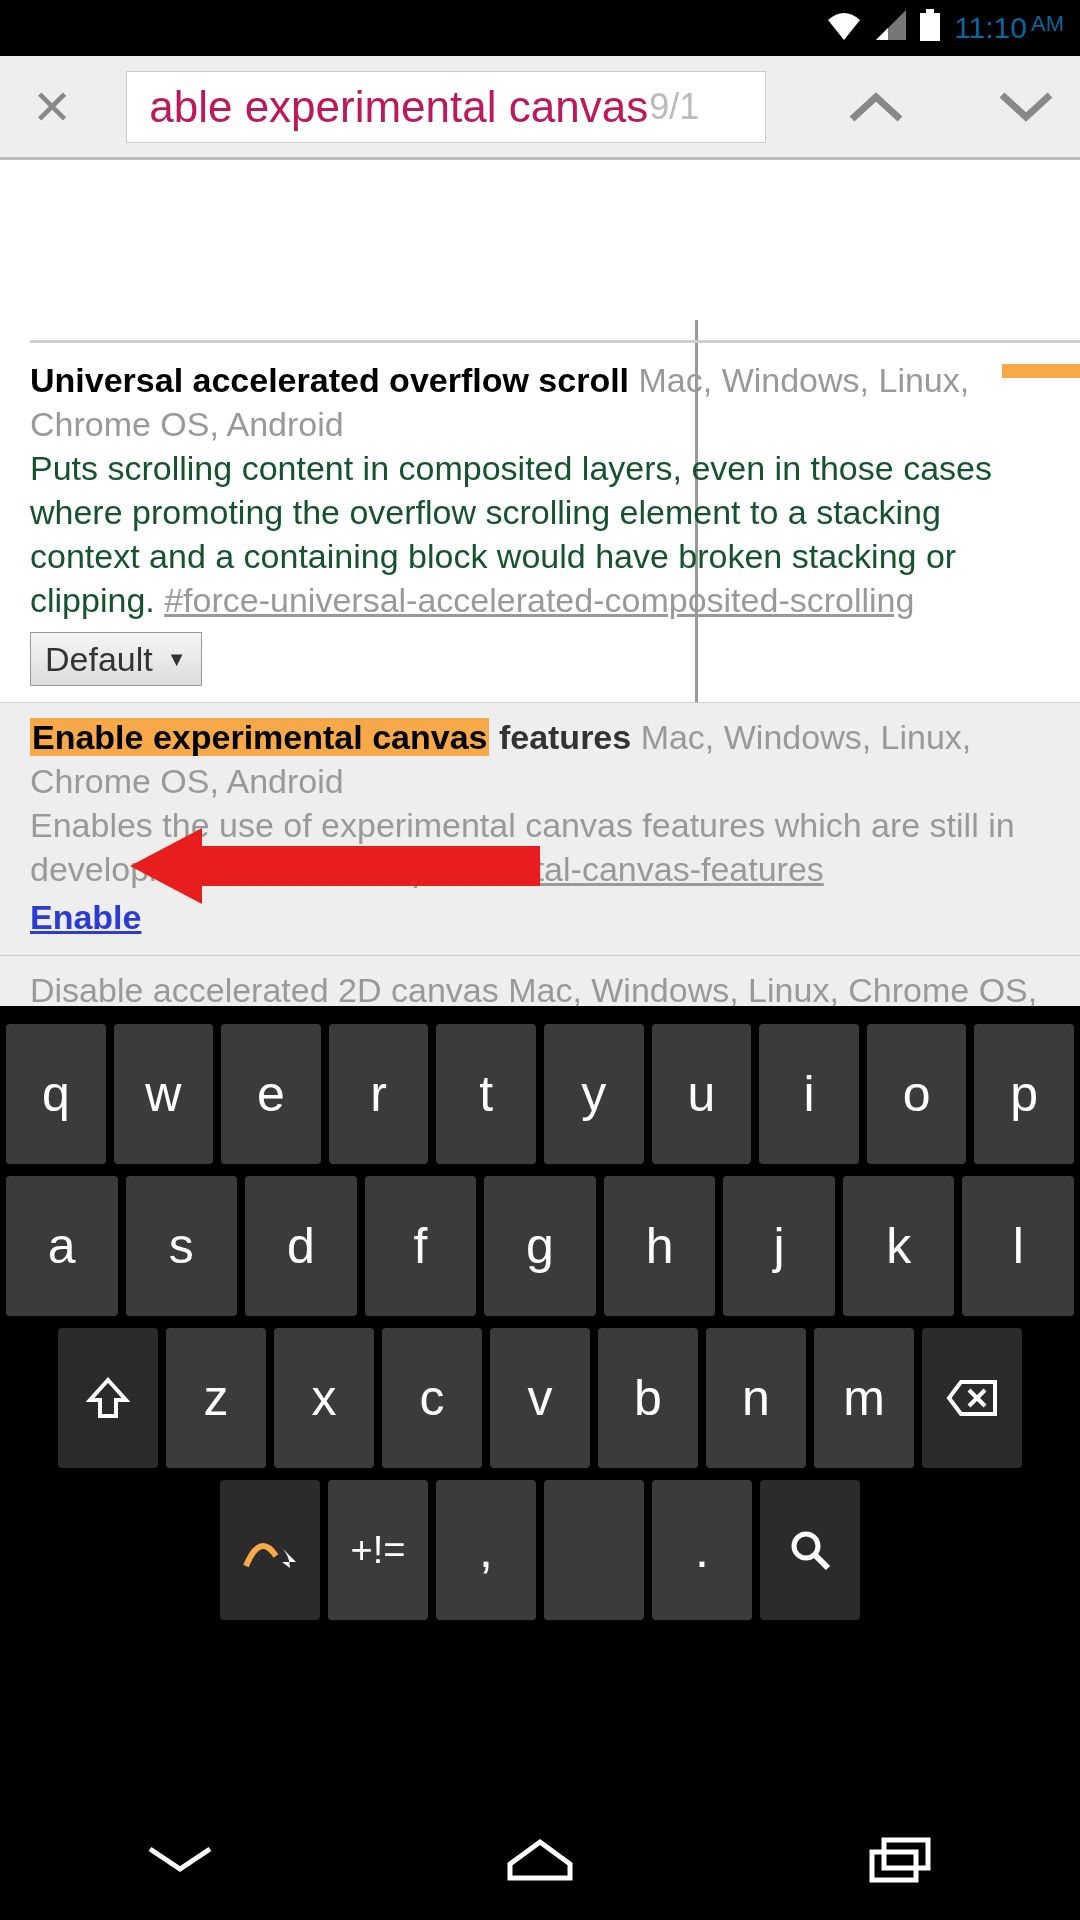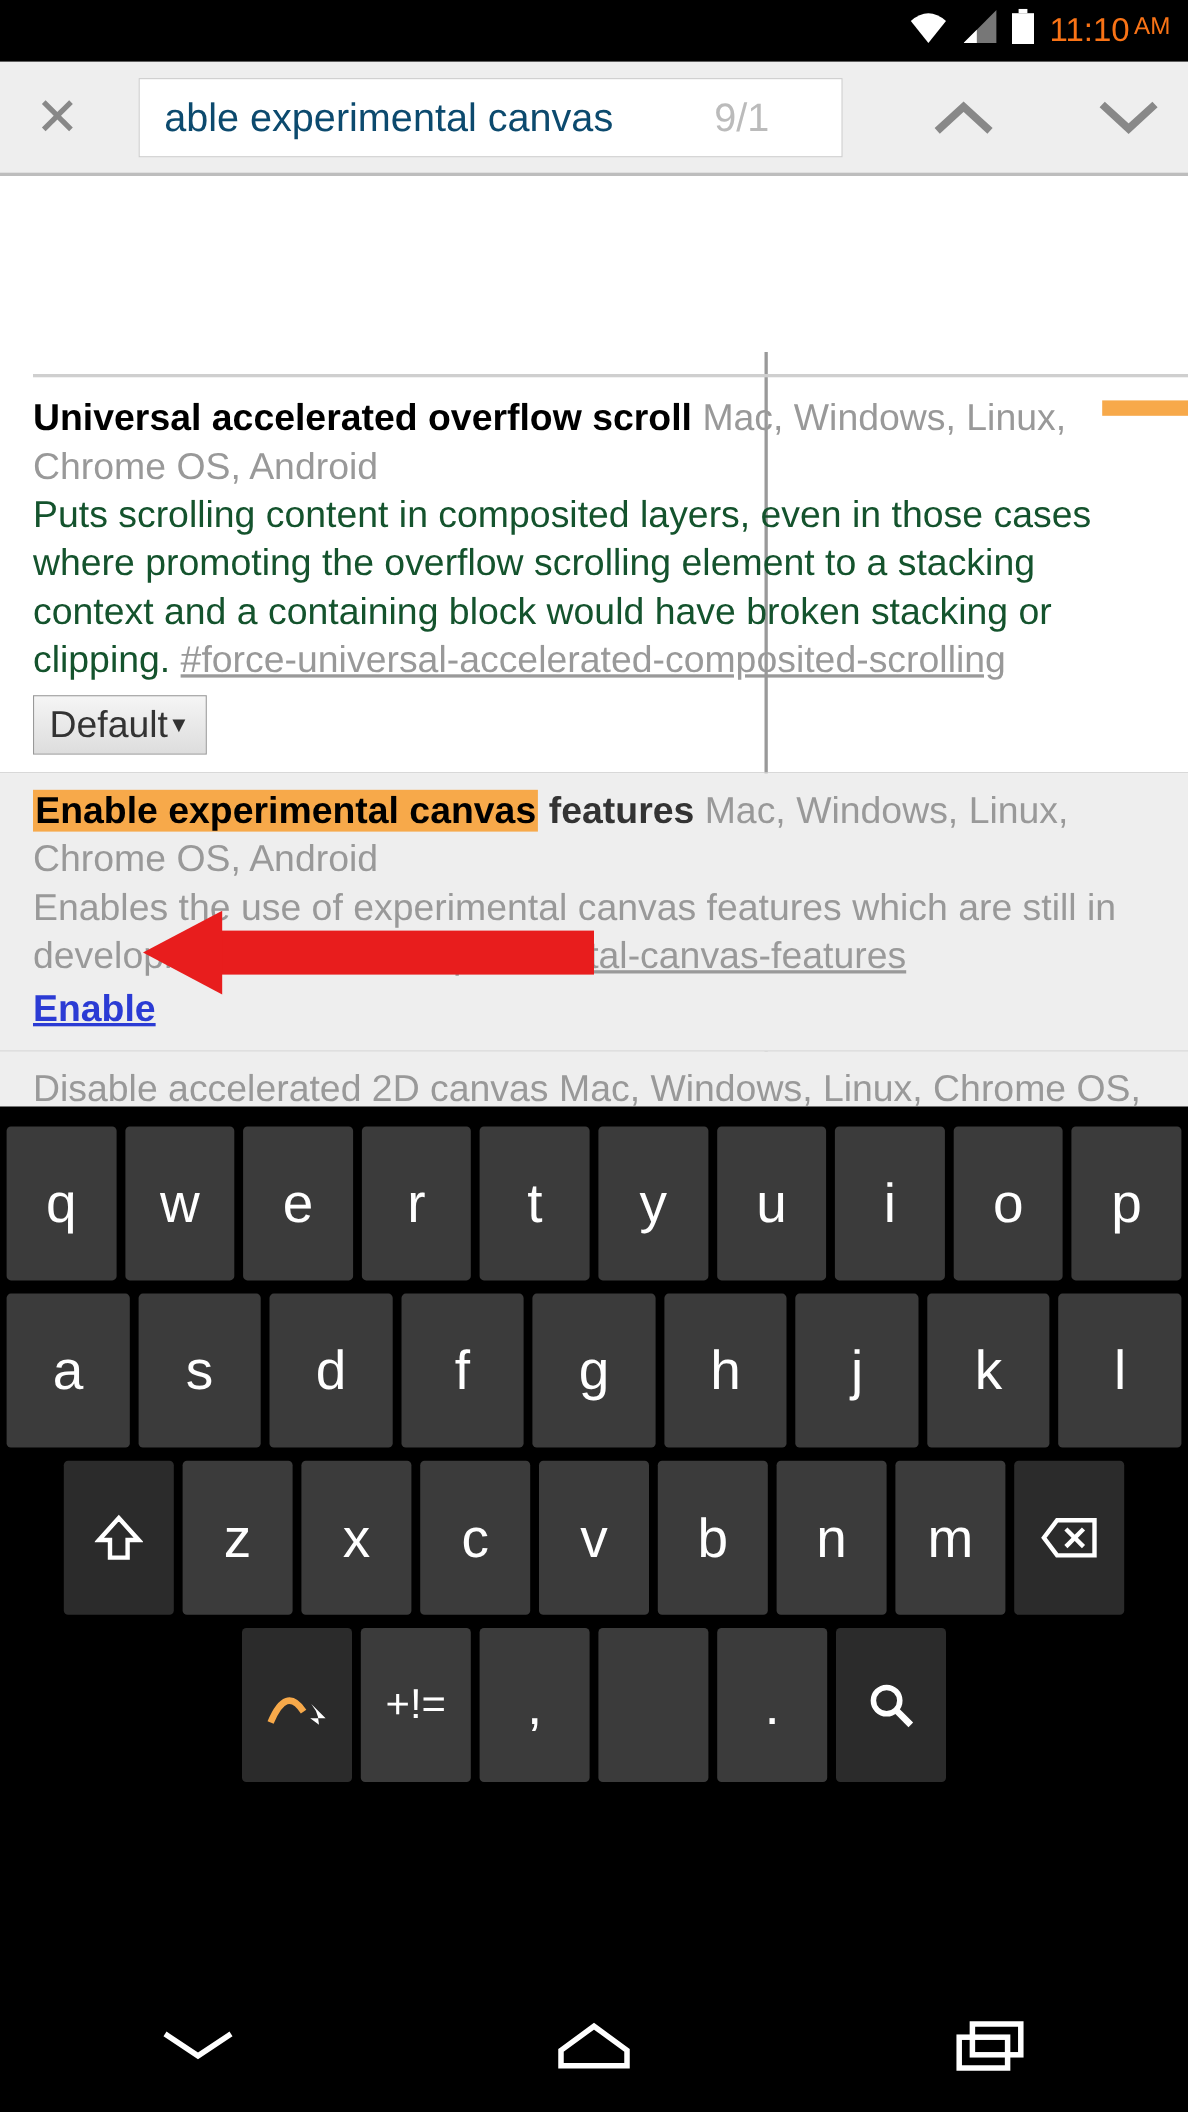--- a/index.html
+++ b/index.html
@@ -1,39 +1,39 @@
 <!DOCTYPE html>
 <html><head>
 <meta charset="utf-8">
 <style>
   * { margin: 0; padding: 0; box-sizing: border-box; }
   html, body { width: 1080px; height: 1920px; font-family: Arial, Helvetica, sans-serif; background: #000; overflow: hidden; }
-  .status-bar { height: 56px; background: #000; color: #f97316; display: flex; justify-content: flex-end; align-items: center; padding-right: 16px; gap: 14px; font-size: 30px; }
+  .status-bar { height: 56px; background: #000; color: #0369a1; display: flex; justify-content: flex-end; align-items: center; padding-right: 16px; gap: 14px; font-size: 30px; }
   .status-bar .ampm { font-size: 22px; margin-left: 4px; vertical-align: top; }
   .find-bar { height: 104px; background: #eeeeee; border-bottom: 3px solid #bdbdbd; display: flex; align-items: center; padding: 0 12px; gap: 40px; }
   .find-bar .close { font-size: 48px; color: #888; padding: 0 20px; cursor: pointer; }
   .find-input-wrap { flex: 0 0 auto; display: flex; align-items: center; background: #fff; border: 1px solid #ccc; height: 72px; padding: 0 22px; width: 640px; margin-left: -6px; }
-  .find-input { border: none; outline: none; font-size: 36px; color: #0c4a6e; width: 500px; background: transparent; }
+  .find-input { border: none; outline: none; font-size: 44px; color: #be185d; width: 500px; background: transparent; }
   .find-count { font-size: 36px; color: #bbb; white-space: nowrap; }
   .find-nav { display: flex; gap: 90px; margin-left: 40px; }
   .chev { color: #888; }
   .chev svg { display: block; }
   .content { background: #fff; height: calc(1006px - 160px); overflow: hidden; position: relative; }
   .flag-item { border-bottom: 1px solid #cfcfcf; padding: 12px 30px 16px 30px; font-size: 34px; line-height: 44px; color: #333; }
   .flag-item.dim { background: #eeeeee; }
   .flag-title { font-weight: bold; color: #000; margin-top: 16px; }
   .flag-title.dim { color: #333; }
   .flag-title-dim { font-weight: normal; color: #999; }
   .flag-platforms { color: #999; }
   .flag-desc { color: #14532d; }
   .flag-desc.dim { color: #999; }
   .flag-hash { color: #999; text-decoration: underline; }
   .flag-link { color: #2b3bd4; text-decoration: underline; font-size: 34px; display: inline-block; margin-top: 4px; font-weight: bold; }
   .highlight { background: #f7a94a; color: #000; padding: 0 2px; }
-  .select-default { display: inline-flex; align-items: center; background: linear-gradient(#f5f5f5,#ddd); border: 1px solid #999; font-size: 34px; padding: 4px 14px; margin-top: 10px; }
+  .select-default { display: inline-flex; align-items: center; background: linear-gradient(#f5f5f5,#ddd); border: 1px solid #999; font-size: 34px; padding: 4px 14px; margin-top: 10px; gap: 14px; }
   .select-default .tri { font-size: 20px; }
   .vline { position: absolute; top: 160px; left: 695px; width: 3px; height: 846px; background: #999; }
   .topborder { position: absolute; top: 180px; left: 30px; right: 0; height: 3px; background: #cfcfcf; }
   .orange-mark { position: absolute; top: 204px; right: 0; width: 78px; height: 14px; background: #f7a94a; }
   .arrow { position: absolute; top: 672px; left: 130px; width: 410px; height: 60px; pointer-events: none; }
   .arrow .shaft { position: absolute; top: 14px; left: 70px; width: 340px; height: 40px; background: #e81d1d; }
   .arrow .head { position: absolute; top: -4px; left: 0; width: 0; height: 0; border-top: 38px solid transparent; border-bottom: 38px solid transparent; border-right: 72px solid #e81d1d; }
   .keyboard { position: absolute; top: 1006px; left: 0; width: 1080px; height: 796px; background: #000; padding-top: 12px; }
   .krow { display: flex; justify-content: center; gap: 8px; padding: 6px 6px; }
   .key { background: #3b3b3b; color: #fff; font-size: 50px; display: flex; align-items: center; justify-content: center; border-radius: 4px; height: 140px; }

